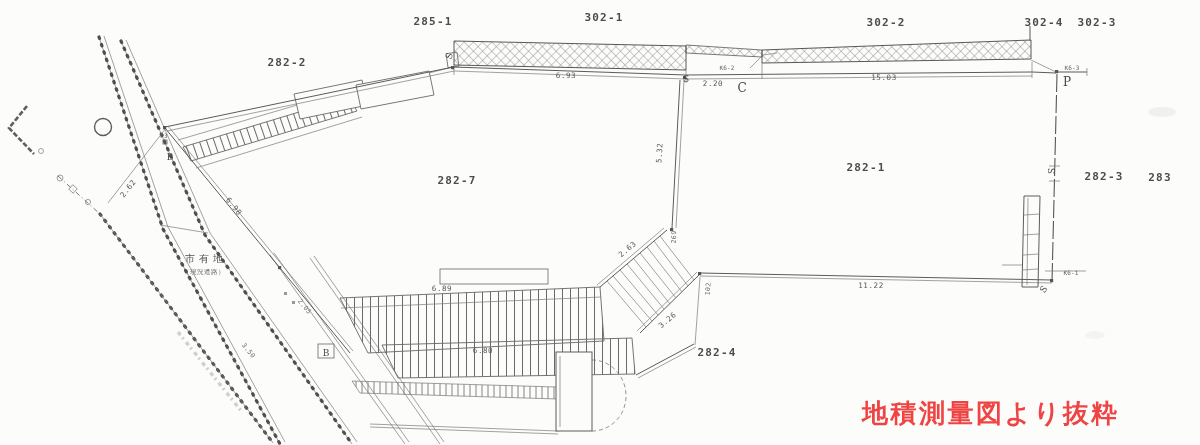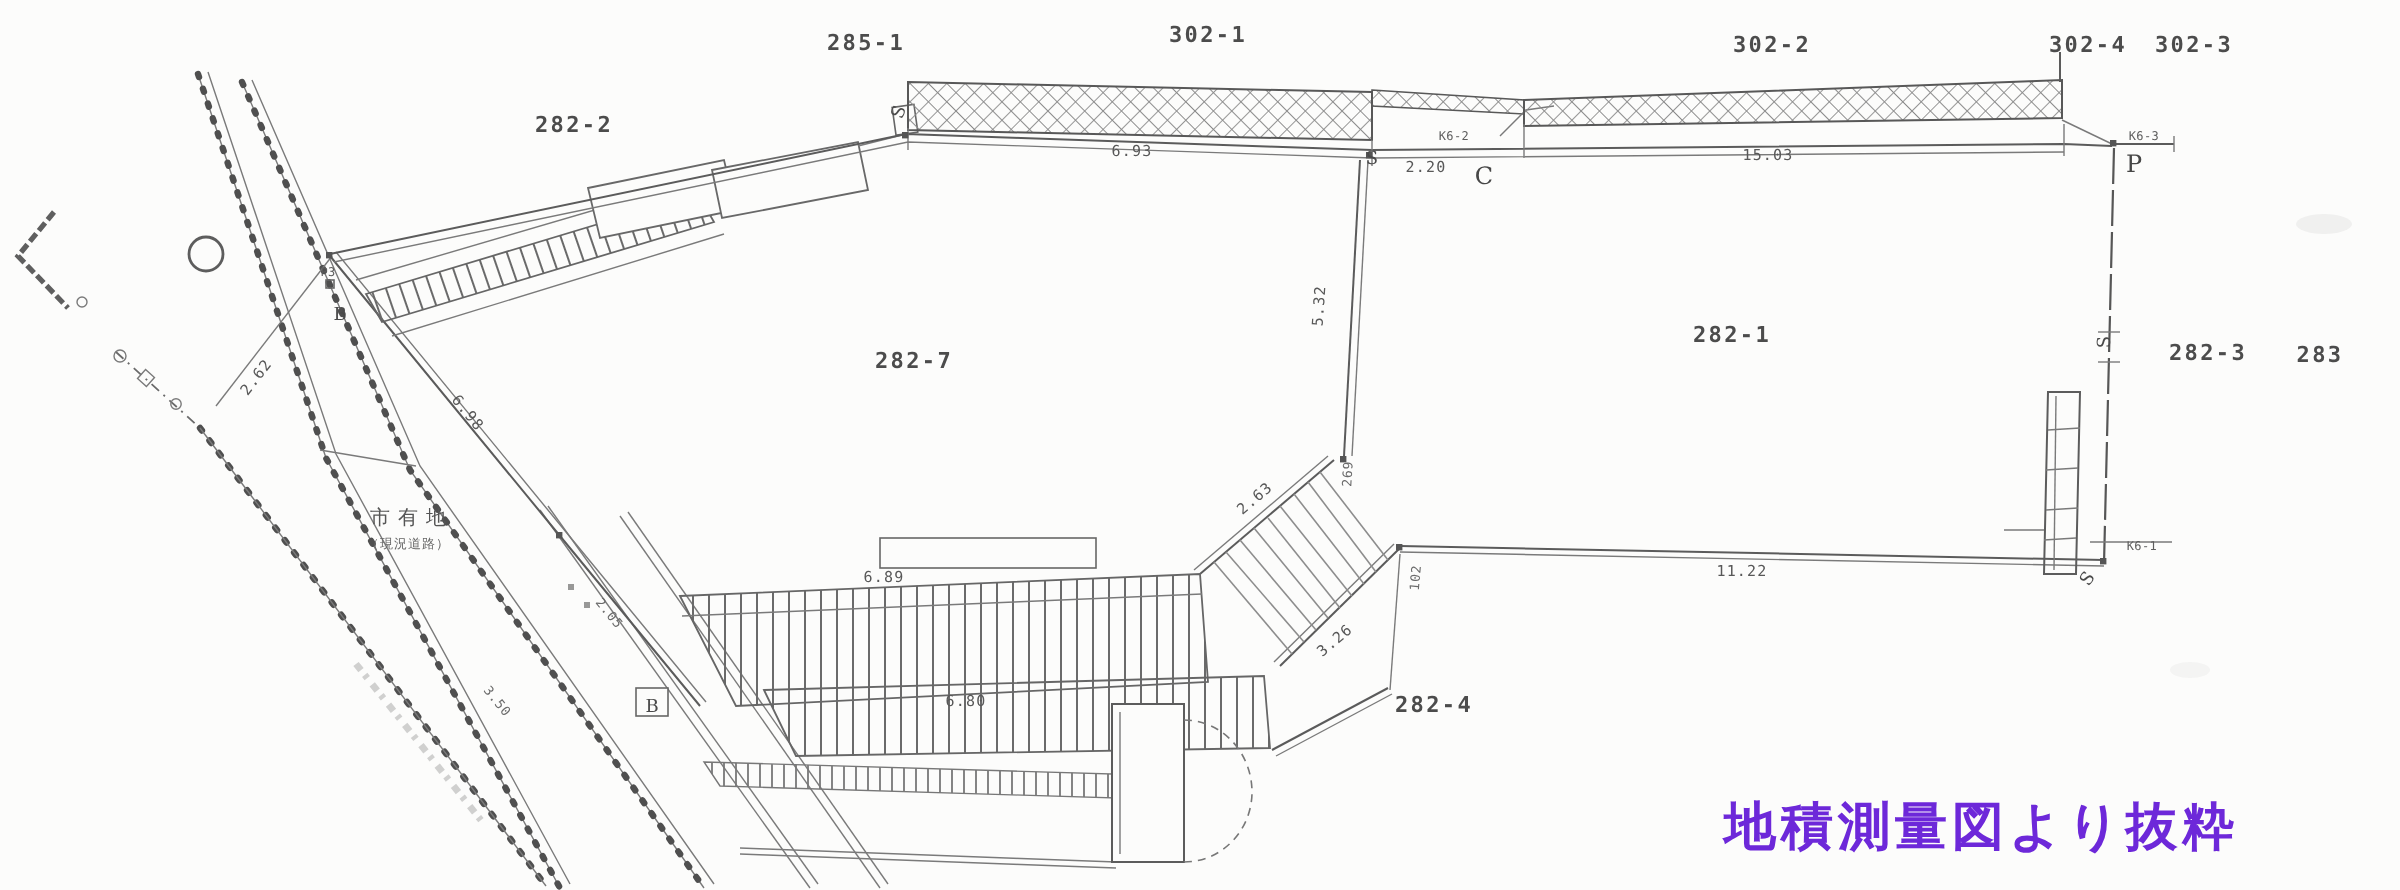--- a/index.html
+++ b/index.html
@@ -14,21 +14,21 @@
   .ms{font:7.5px "DejaVu Sans Mono",monospace;fill:#585858;letter-spacing:.6px;text-anchor:middle;}
   .ms2{font:6.5px "DejaVu Sans Mono",monospace;fill:#6a6a6a;letter-spacing:.4px;text-anchor:middle;}
   .mk{font:9px "DejaVu Serif",serif;fill:#4a4a4a;text-anchor:middle;}
   .mkbig{font:12px "DejaVu Serif",serif;fill:#474747;text-anchor:middle;}
   .mksm{font:6px "DejaVu Sans Mono",monospace;fill:#5d5d5d;letter-spacing:.2px;text-anchor:middle;}
   .ar{font:10px "DejaVu Sans",sans-serif;fill:#555;letter-spacing:4px;text-anchor:middle;}
   .ar2{font:6.5px "DejaVu Sans",sans-serif;fill:#666;letter-spacing:.5px;text-anchor:middle;}
   .caption{
     position:absolute;left:862px;top:396px;width:300px;
     font-family:Liberation Sans, sans-serif;
-    font-size:26px;font-weight:600;letter-spacing:2.5px;color:#6d28d9;
+    font-size:26px;font-weight:600;letter-spacing:2.5px;color:#ef4444;
     white-space:nowrap;
   }
   .ln{stroke:#5b5b5b;stroke-width:1;fill:none;}
   .lnthin{stroke:#7a7a7a;stroke-width:.7;fill:none;}
   .bead{stroke:#4f4f4f;stroke-width:3.2;stroke-dasharray:1.6 6.2;fill:none;stroke-linecap:round;}
   .sq{fill:#555;stroke:none;}
 </style>
 </head>
 <body>
 

